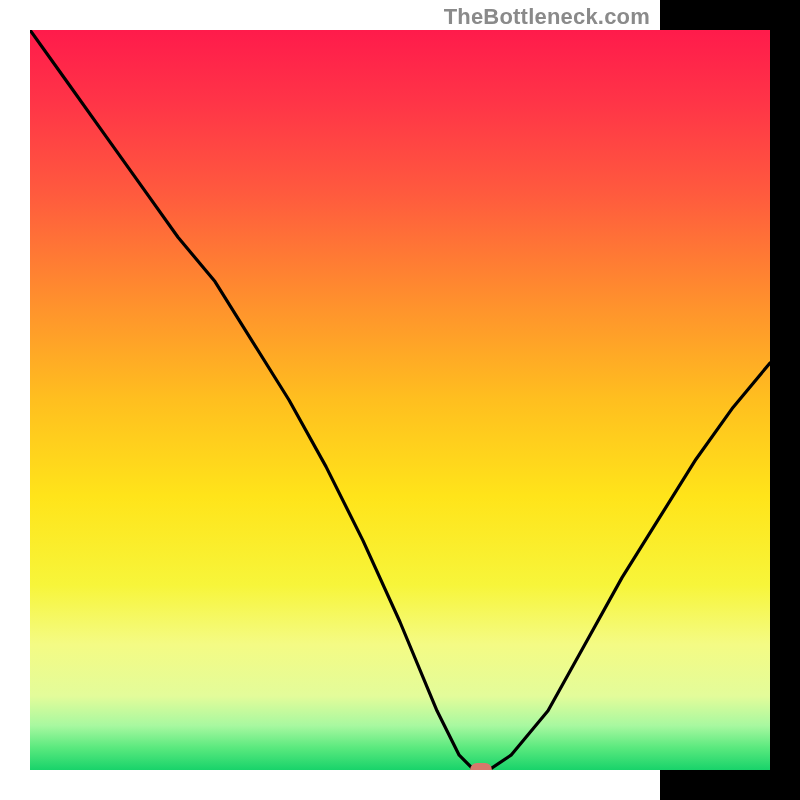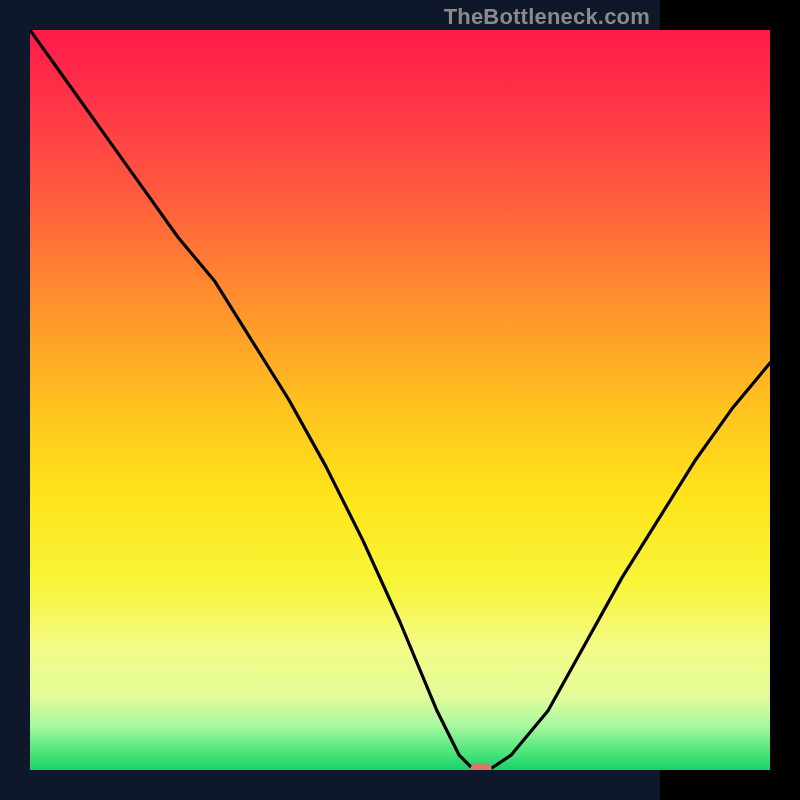--- a/index.html
+++ b/index.html
@@ -7,21 +7,21 @@
     padding: 0;
     width: 800px;
     height: 800px;
     background: #000;
     overflow: hidden;
   }
   .frame {
     position: relative;
     width: 660px;
     height: 800px;
-    background: #0f172a;
+    background: #ffffff;
   }
   .plot-area {
     position: absolute;
     left: 30px;
     top: 30px;
     width: 740px;
     height: 740px;
     overflow: hidden;
   }
   .gradient {

